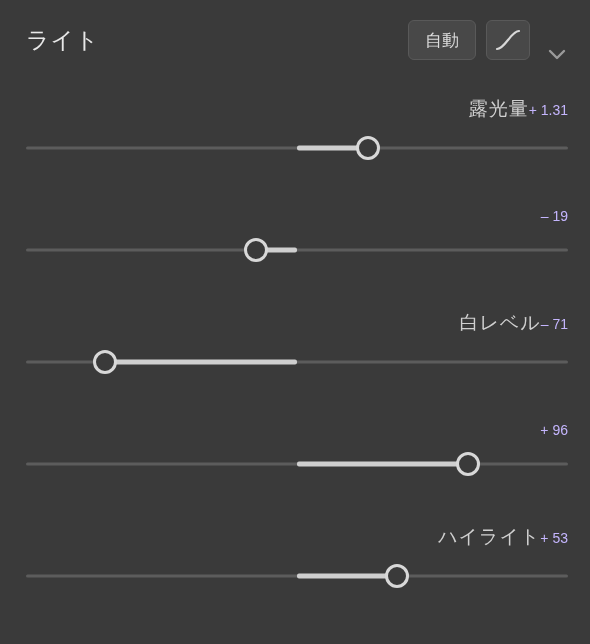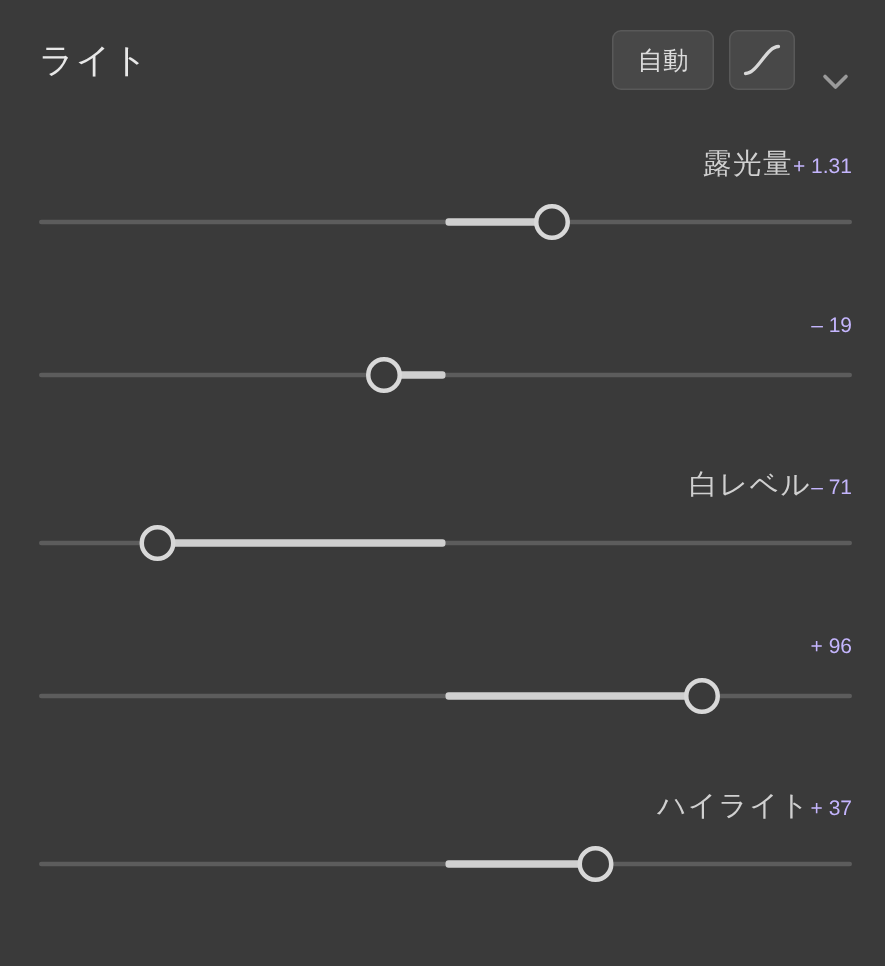--- a/index.html
+++ b/index.html
@@ -170,21 +170,21 @@
     </div>
     <div class="slider-track">
       <div class="track-base"></div>
       <div class="track-active" style="left:50%;width:31.5%;"></div>
       <div class="thumb" style="left:81.5%;"></div>
     </div>
   </div>
       <div class="slider-group">
     <div class="slider-row">
       <div class="slider-label">ハイライト</div>
-      <div class="slider-value">+ 37</div>
+      <div class="slider-value">+ 53</div>
     </div>
     <div class="slider-track">
       <div class="track-base"></div>
       <div class="track-active" style="left:50%;width:18.5%;"></div>
       <div class="thumb" style="left:68.5%;"></div>
     </div>
   </div>
     </div>
 
 </div>

